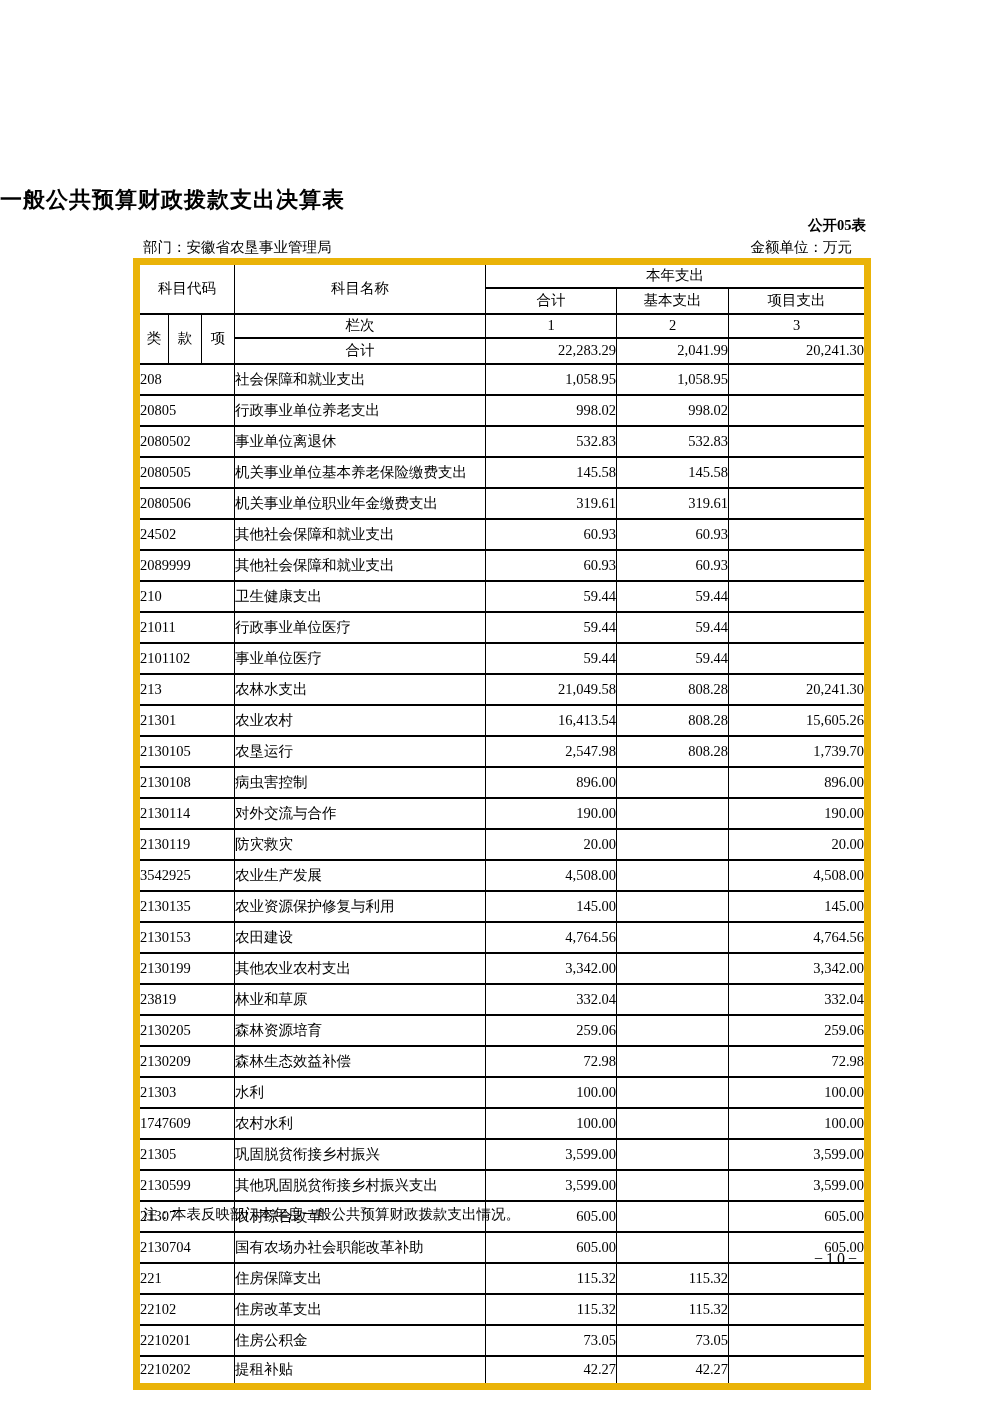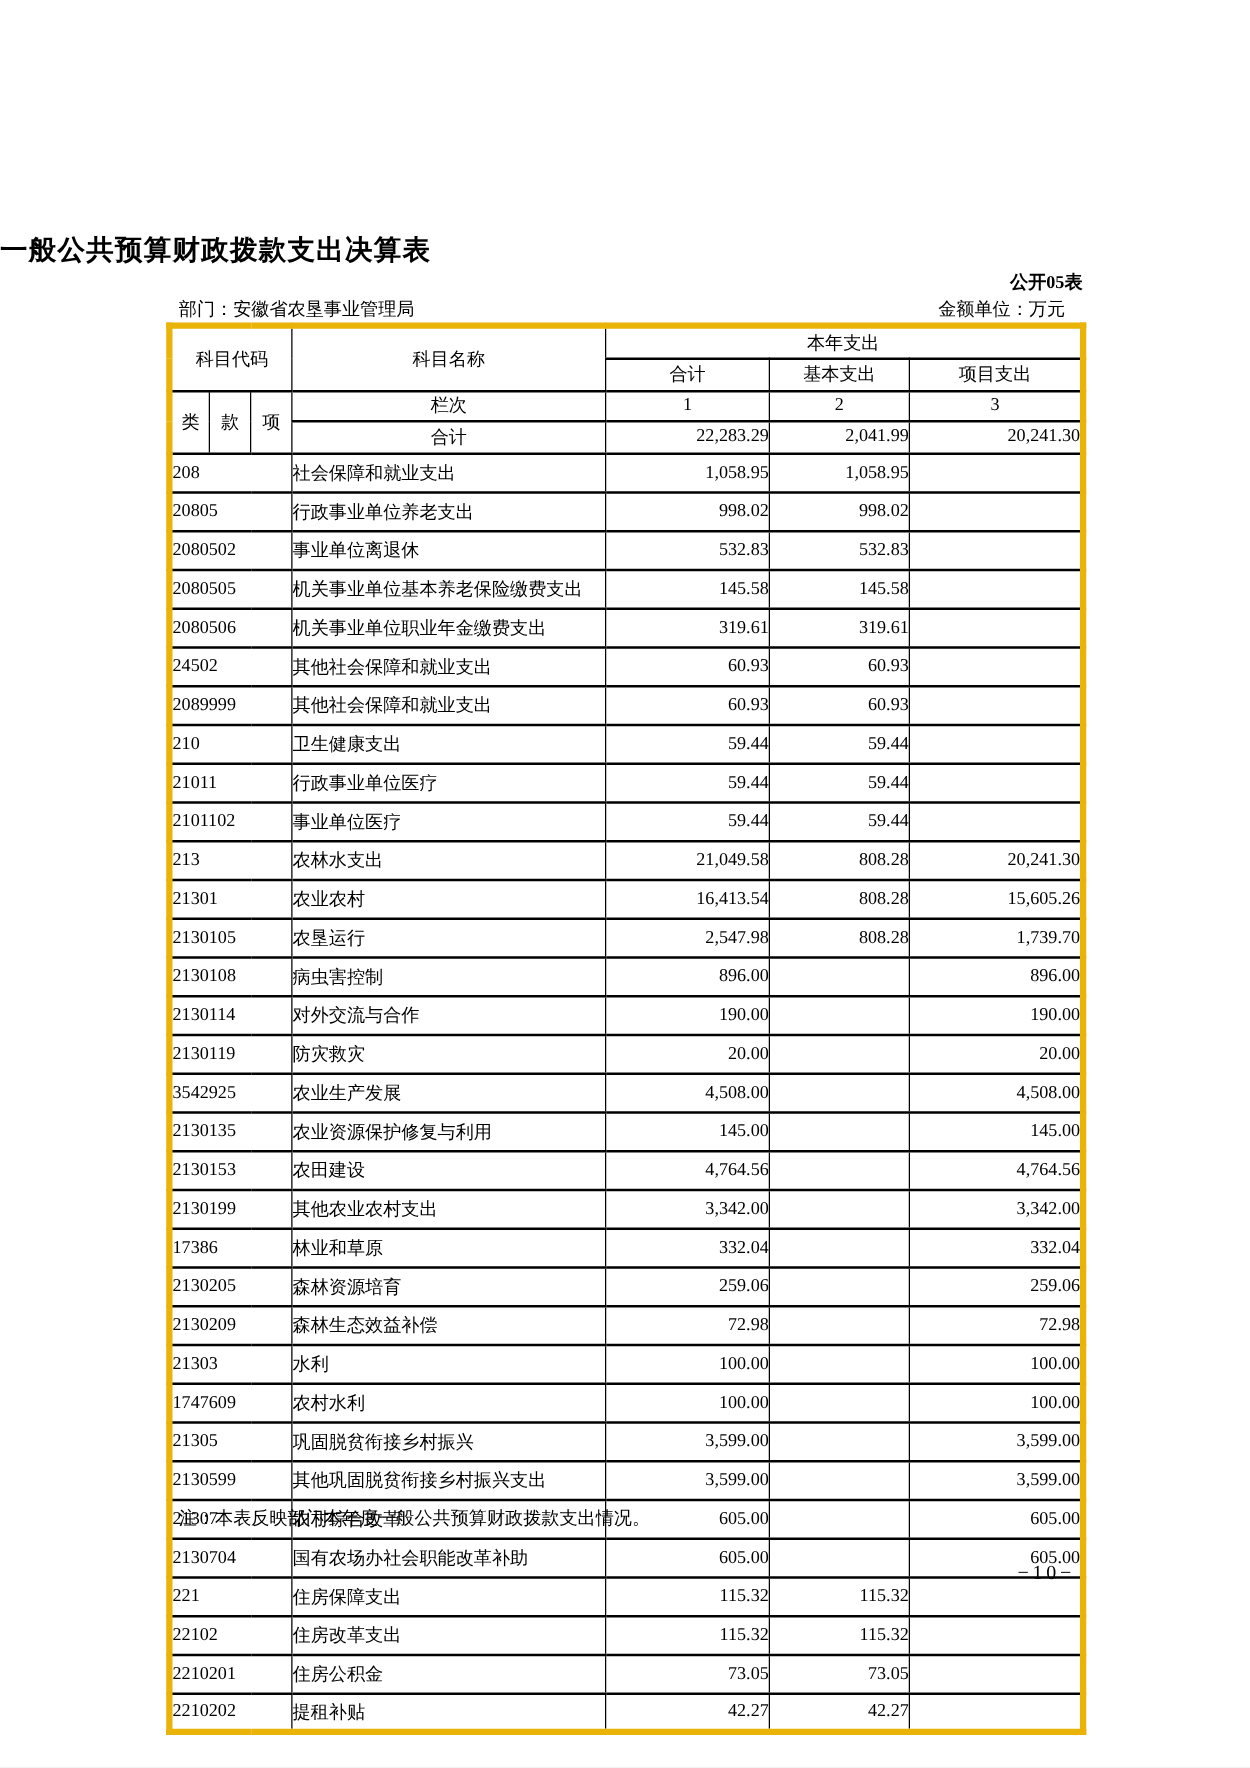--- a/index.html
+++ b/index.html
@@ -40,21 +40,21 @@
     justify-content: space-between;
     font-size: 14.5px;
   }
   table.budget {
     position: absolute;
     top: 258px;
     left: 133px;
     width: 731px;
     border-collapse: collapse;
     table-layout: fixed;
-    border: 5px solid #eab308;
+    border: 7px solid #eab308;
   }
   table.budget th, table.budget td {
     border-left: 1px solid #000;
     border-right: 1px solid #000;
     border-top: 2px solid #000;
     border-bottom: 2px solid #000;
     font-weight: normal;
     font-size: 14.5px;
     padding: 0;
     overflow: hidden;
@@ -288,21 +288,21 @@
 
         <tr>
           <td class="c-left" colspan="3">2130199</td>
           <td class="c-left">其他农业农村支出</td>
           <td class="c-num">3,342.00</td>
           <td class="c-num"></td>
           <td class="c-num">3,342.00</td>
         </tr>
 
         <tr>
-          <td class="c-left" colspan="3">17386</td>
+          <td class="c-left" colspan="3">23819</td>
           <td class="c-left">林业和草原</td>
           <td class="c-num">332.04</td>
           <td class="c-num"></td>
           <td class="c-num">332.04</td>
         </tr>
 
         <tr>
           <td class="c-left" colspan="3">2130205</td>
           <td class="c-left">森林资源培育</td>
           <td class="c-num">259.06</td>

